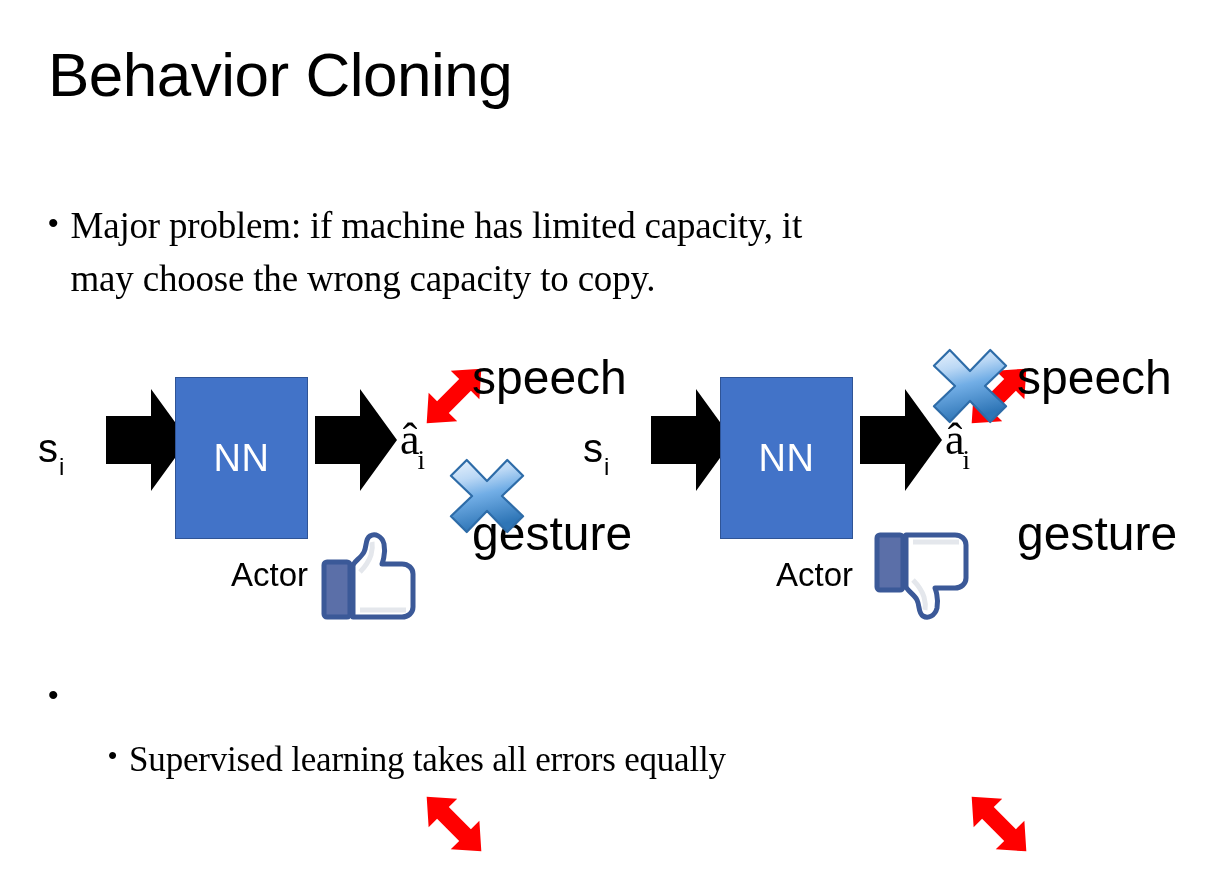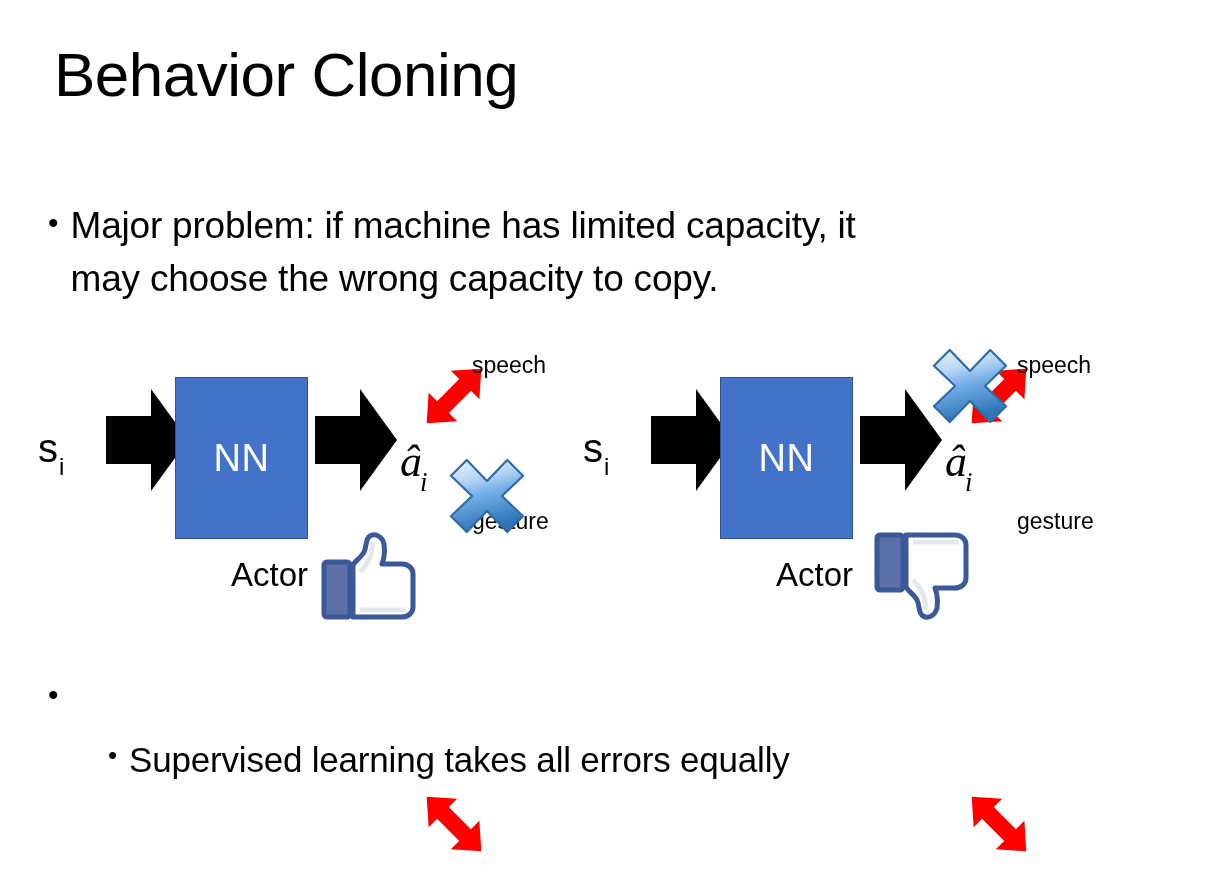--- a/index.html
+++ b/index.html
@@ -13,21 +13,21 @@
     height: 892px;
     position: relative;
     overflow: hidden;
     font-family: "Liberation Sans", sans-serif;
     color: #000000;
   }
 
   
   .slide-title {
     position: absolute;
-    left: 54px;
+    left: 48px;
     top: 44px;
     font-size: 62px;
     line-height: 1.0;
     font-weight: 400;
     letter-spacing: -0.5px;
     color: #000000;
     white-space: nowrap;
   }
 
   
@@ -41,20 +41,21 @@
     line-height: 1;
     margin-right: 12px;
     flex: 0 0 auto;
     position: relative;
     top: 8px;
   }
   .bullet-text {
     font-size: 37px;
     line-height: 1.42;
     letter-spacing: -0.2px;
+    font-family: Liberation Serif, serif;
   }
   .bullet-text .ln { display: block; white-space: nowrap; }
 
   #bullet-top   { left: 48px;  top: 200px;  width: 1100px; }
   #bullet-mid   { left: 48px;  top: 672px;  width: 1120px; }
   #bullet-sub   { left: 108px; top: 735px;  width: 1060px; }
   #bullet-sub .bullet-dot { font-size: 26px; top: 7px; }
   #bullet-sub .bullet-text { font-size: 35px; }
 
   
@@ -106,37 +107,35 @@
   .actor-label {
     font-size: 33px;
     line-height: 1;
     white-space: nowrap;
     text-align: right;
   }
 
   
   .ahat {
     font-family: "Liberation Serif", serif;
-    font-style: italic;
     font-size: 44px;
     line-height: 1;
     white-space: nowrap;
-    margin-top: 22px;
   }
   .ahat .sub {
     font-size: 27px;
     vertical-align: sub;
     position: relative;
     top: 5px;
     left: -2px;
   }
 
   
   .out-label {
-    font-size: 23px;
+    font-size: 48px;
     line-height: 1;
     white-space: nowrap;
     text-align: center;
   }
 
   
   .red-arrow { display: block; }
 
   
   .blue-x { display: block; }

